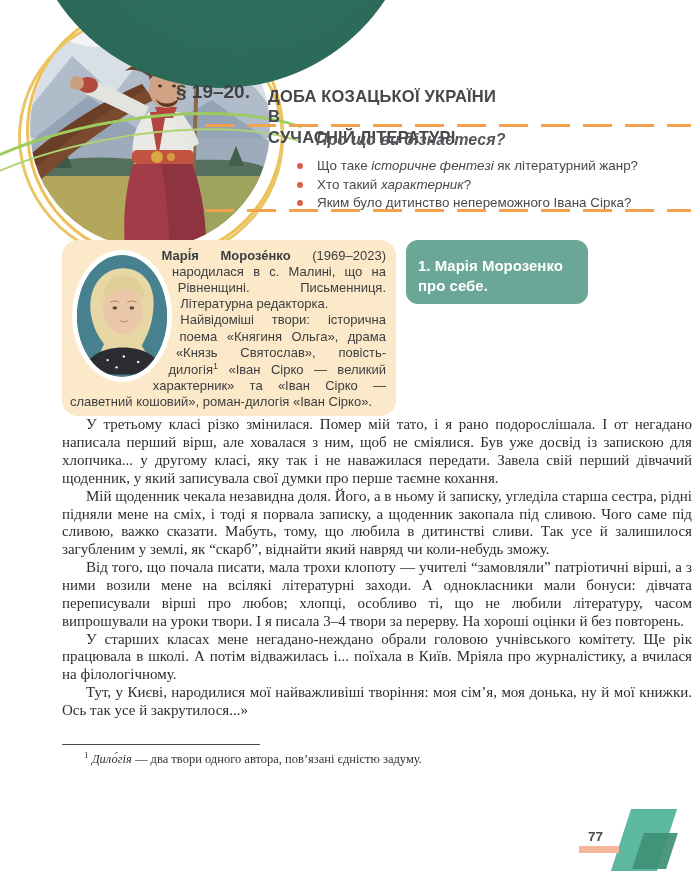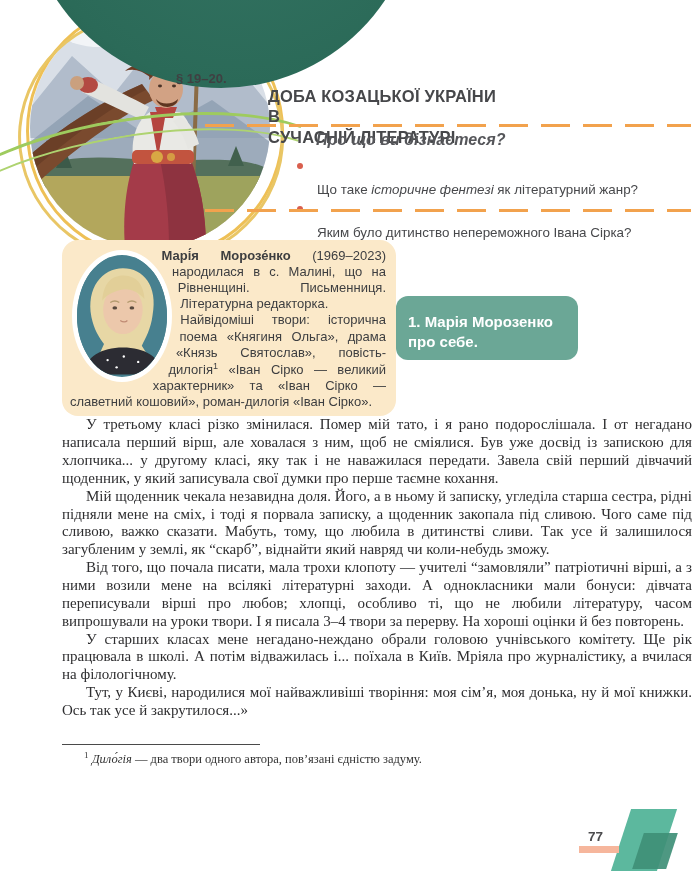--- a/index.html
+++ b/index.html
@@ -12,40 +12,40 @@
   .ring{position:absolute;border-radius:50%;z-index:3;pointer-events:none;}
   .ring-yellow{left:26px;top:2px;width:252px;height:252px;border:3px solid #eec056;}
   .ring-yellow2{left:18px;top:12px;width:260px;height:246px;border:3px solid #e9c665;transform:rotate(5deg);}
   .arc-green{position:absolute;left:-80px;top:118px;width:420px;height:150px;border:3px solid transparent;
              border-top-color:#9ecb5e;border-radius:50%;transform:rotate(-9deg);z-index:3;pointer-events:none;}
   .arc-green2{position:absolute;left:-90px;top:136px;width:430px;height:150px;border:2.5px solid transparent;
              border-top-color:#aed370;border-radius:50%;transform:rotate(-10deg);z-index:3;pointer-events:none;}
   .teal-circle{position:absolute;left:24px;top:-306px;width:394px;height:394px;border-radius:50%;
                background:radial-gradient(circle at 55% 45%, #347463 0%, #2b6a58 70%, #255e4e 100%);z-index:4;}
 
-  .para-num{position:absolute;left:176px;top:71px;z-index:5;font-weight:700;font-size:13px;color:#3f4042;}
+  .para-num{position:absolute;left:176px;top:81px;z-index:5;font-weight:700;font-size:19px;color:#3f4042;}
   .doc-title{position:absolute;left:268px;top:86px;width:240px;z-index:5;font-weight:700;font-size:16.5px;
              line-height:1.24;color:#46474a;letter-spacing:.2px;}
 
   .dash{position:absolute;left:205px;width:486px;height:3px;z-index:5;
         background:repeating-linear-gradient(90deg,#f2a24d 0 29px,transparent 29px 42px);}
   .dash-top{top:124px;}
   .dash-bottom{top:209px;}
 
   .intro-heading{position:absolute;left:316px;top:131px;z-index:5;font-style:italic;font-weight:700;
                  font-size:16px;color:#55565a;}
   .q-list{position:absolute;left:297px;top:157px;width:390px;z-index:5;}
   .q-row{display:flex;align-items:flex-start;line-height:18.5px;}
   .q-dot{width:6px;height:6px;border-radius:50%;background:#d95f4e;margin:6px 14px 0 0;flex:none;}
-  .q-text{font-size:13.4px;color:#47484b;margin-top:24px;}
+  .q-text{font-size:13.4px;color:#47484b;}
   .q-text em{font-style:italic;}
 
   
   .content{position:absolute;left:62px;top:240px;width:630px;z-index:5;}
-  .top-row{display:flex;gap:0;align-items:center;}
+  .top-row{display:flex;gap:10px;}
 
   .bio-box{width:334px;box-sizing:border-box;background:#fbe9c9;border-radius:16px;
            padding:8px 10px 6px 8px;min-height:162px;
            font-size:13px;line-height:1.24;color:#3d3e40;text-align:justify;}
   .bio-photo-wrap{float:left;width:112px;height:144px;shape-outside:ellipse(56px 71px at 46% 48%);
                   margin:0 6px 0 0;}
   .bio-photo{width:100px;height:132px;border-radius:50%;overflow:hidden;border:5px solid #ffffff;
              box-sizing:border-box;margin:2px 0 0 2px;background:#47808f;}
   .bio-photo svg{display:block;width:100%;height:100%;}
   .bio-name{font-weight:700;}
@@ -132,20 +132,24 @@
 
   <div class="dash dash-top"></div>
   <div class="intro-heading">Про що ви дізнаєтеся?</div>
   <div class="q-list">
     <div class="q-row">
       <span class="q-dot"></span>
       <span class="q-text"><span>Що таке </span><em>історичне фентезі</em><span> як літературний жанр?</span></span>
     </div>
     <div class="q-row">
       <span class="q-dot"></span>
+      <span class="q-text"><span>Хто такий </span><em>характерник</em><span>?</span></span>
+    </div>
+    <div class="q-row">
+      <span class="q-dot"></span>
       <span class="q-text"><span>Яким було дитинство непереможного Івана Сірка?</span><em></em><span></span></span>
     </div>
   </div>
   <div class="dash dash-bottom"></div>
 
   <div class="content">
     <div class="top-row">
 
       <div class="bio-box">
         <div class="bio-photo-wrap">

